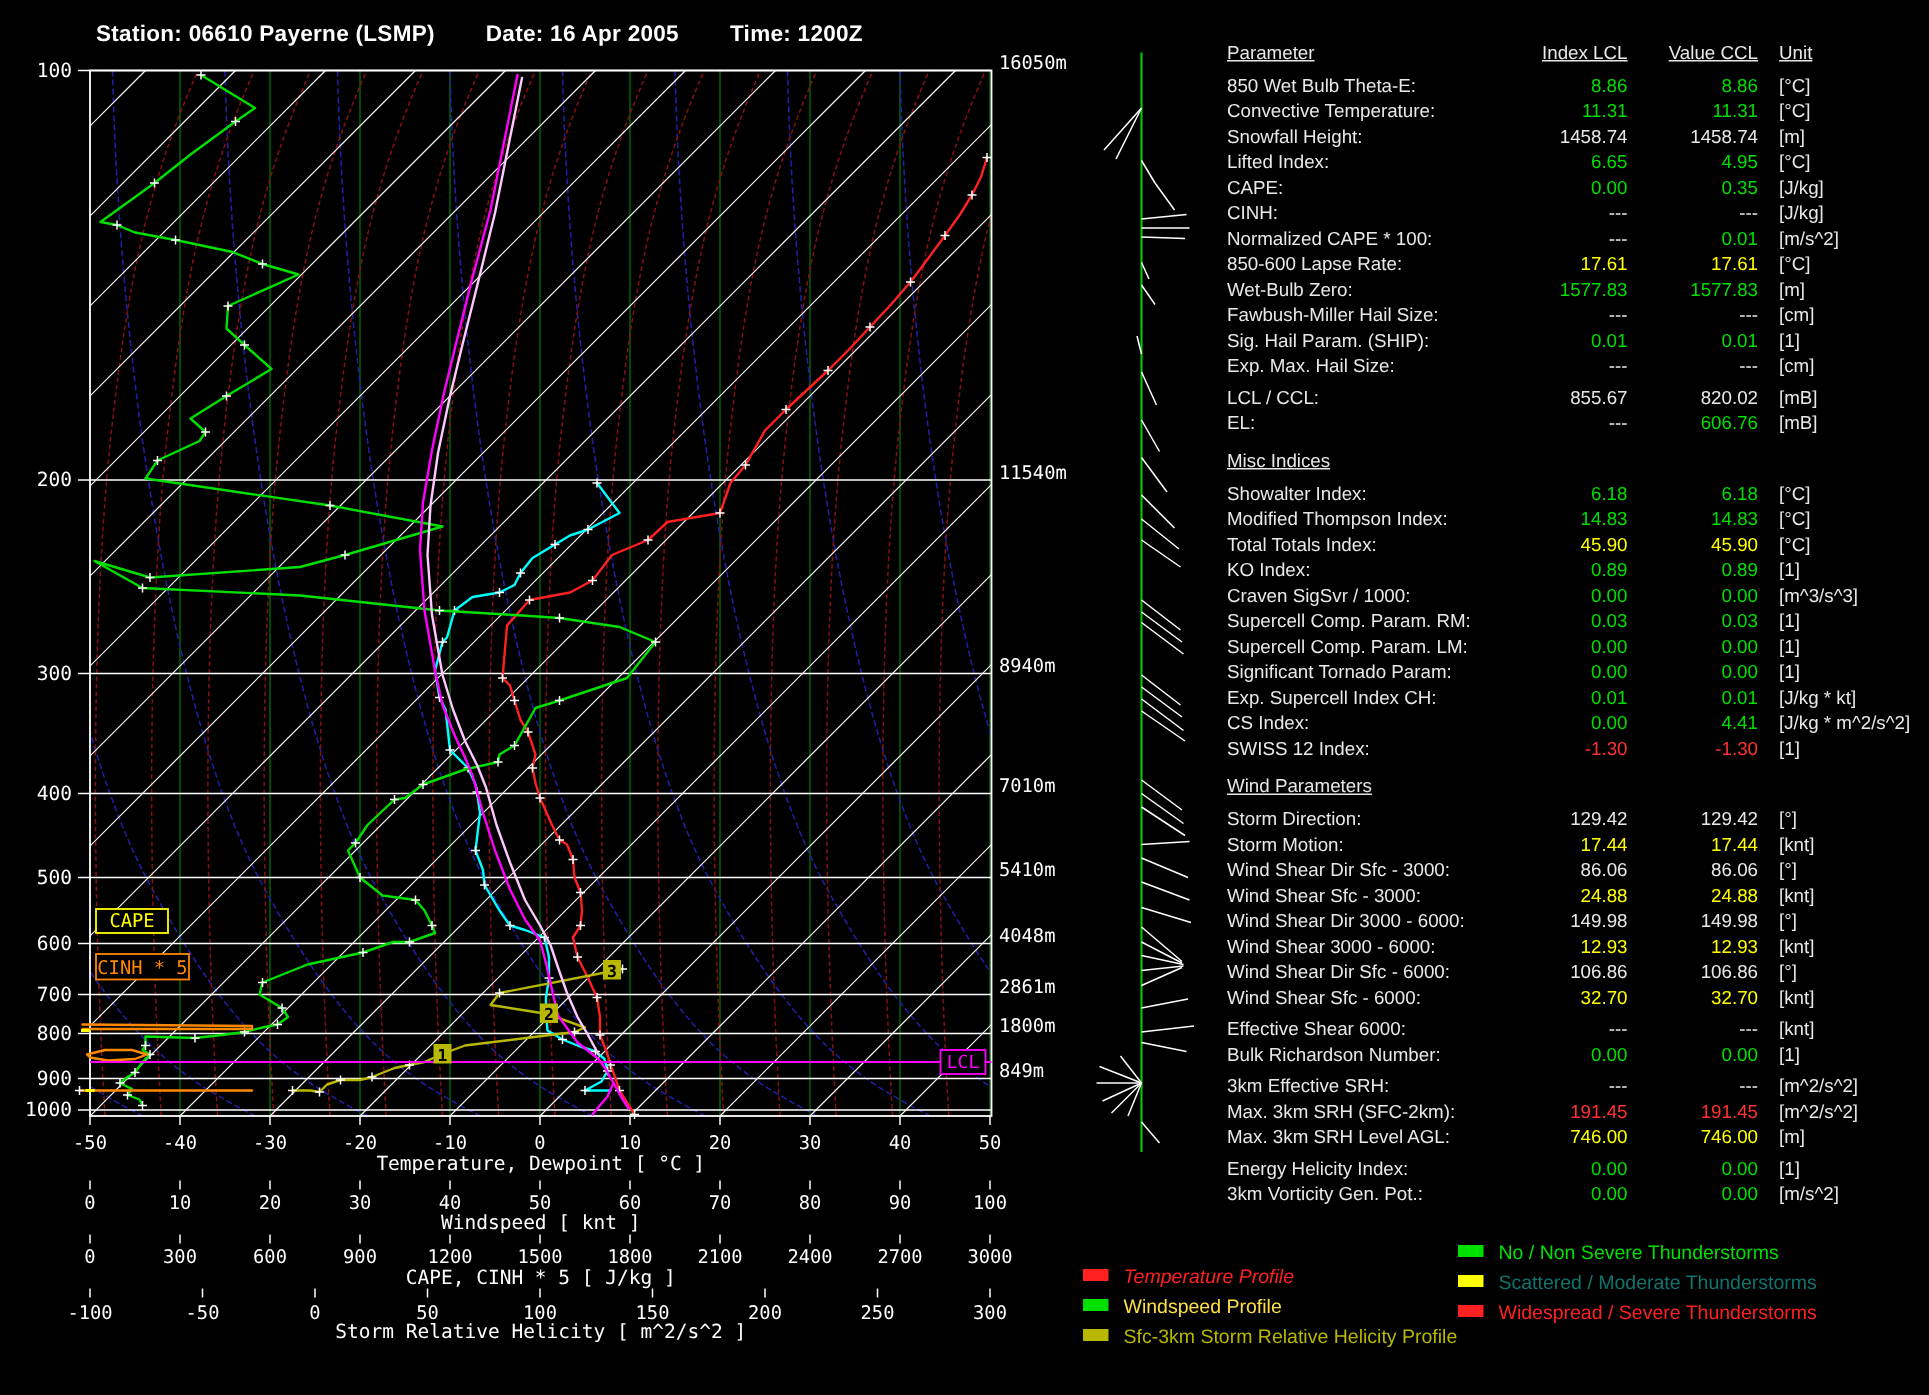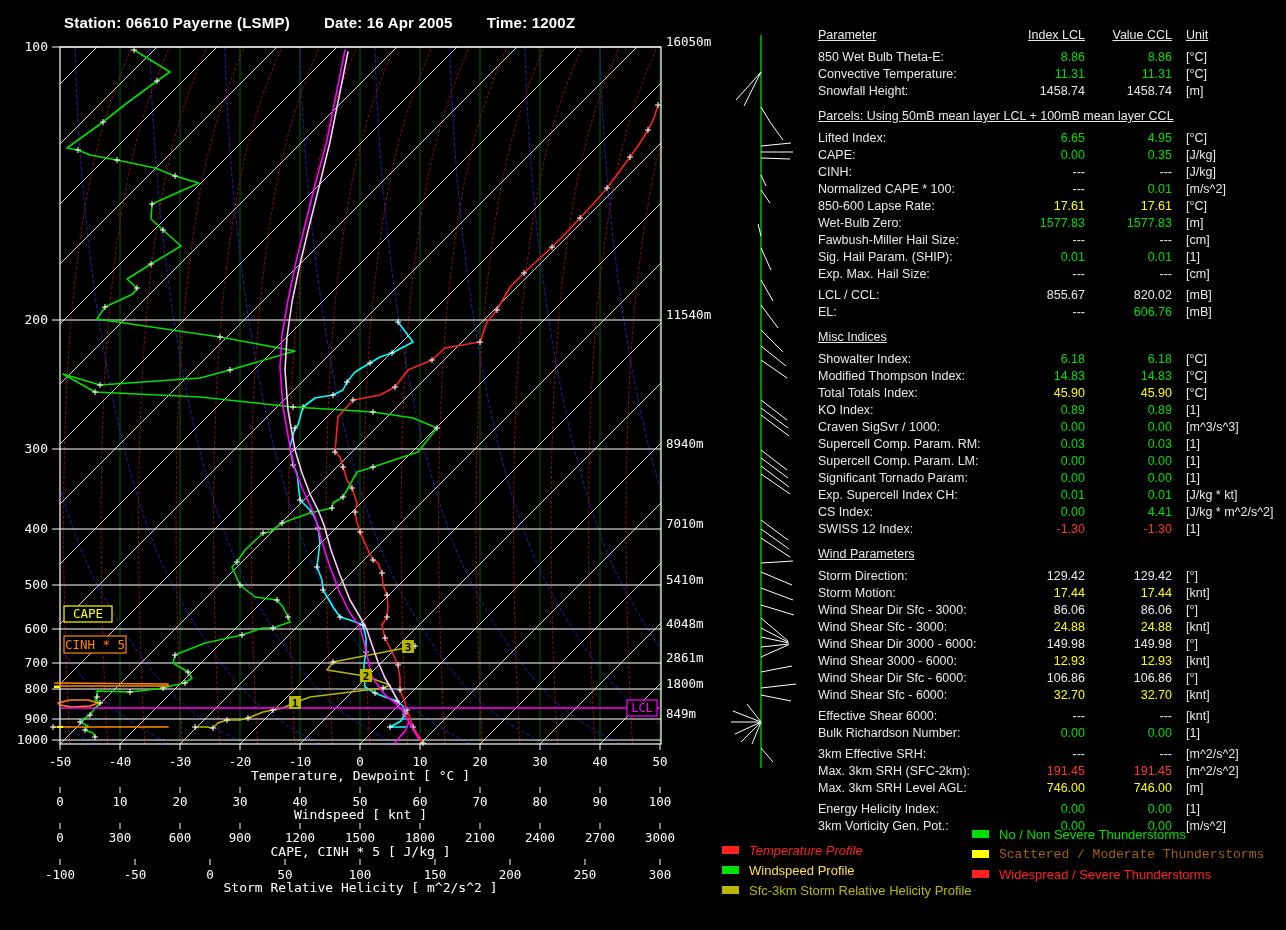--- a/index.html
+++ b/index.html
@@ -535,21 +535,20 @@
         <div class="v1 vg">11.31</div>
         <div class="v2 vg">11.31</div>
         <div class="un">[°C]</div>
       </div>
       <div class="trow">
         <div class="lab">Snowfall Height:</div>
         <div class="v1 vw">1458.74</div>
         <div class="v2 vw">1458.74</div>
         <div class="un">[m]</div>
       </div>
-      <div class="subhead">Parcels: Using 50mB mean layer LCL + 100mB mean layer CCL</div>
       <div class="trow">
         <div class="lab">Lifted Index:</div>
         <div class="v1 vg">6.65</div>
         <div class="v2 vg">4.95</div>
         <div class="un">[°C]</div>
       </div>
       <div class="trow">
         <div class="lab">CAPE:</div>
         <div class="v1 vg">0.00</div>
         <div class="v2 vg">0.35</div>
@@ -782,20 +781,20 @@
         <div style="color: rgb(184, 184, 0);">Sfc-3km Storm Relative Helicity Profile</div>
       </div>
     </div>
   <div class="legend" id="legendR" style="left:972px;top:824px;">
       <div class="litem">
         <div class="sw" style="background: rgb(0, 224, 0);"></div>
         <div style="color: rgb(0, 224, 0);">No / Non Severe Thunderstorms</div>
       </div>
       <div class="litem">
         <div class="sw" style="background: rgb(255, 255, 0);"></div>
-        <div style="color: #a16207; font-family: Liberation Mono, monospace;">Scattered / Moderate Thunderstorms</div>
+        <div style="color: #0f766e;">Scattered / Moderate Thunderstorms</div>
       </div>
       <div class="litem">
         <div class="sw" style="background: rgb(255, 32, 32);"></div>
         <div style="color: rgb(255, 32, 32);">Widespread / Severe Thunderstorms</div>
       </div>
     </div>
 </div>
 
 </body></html>

